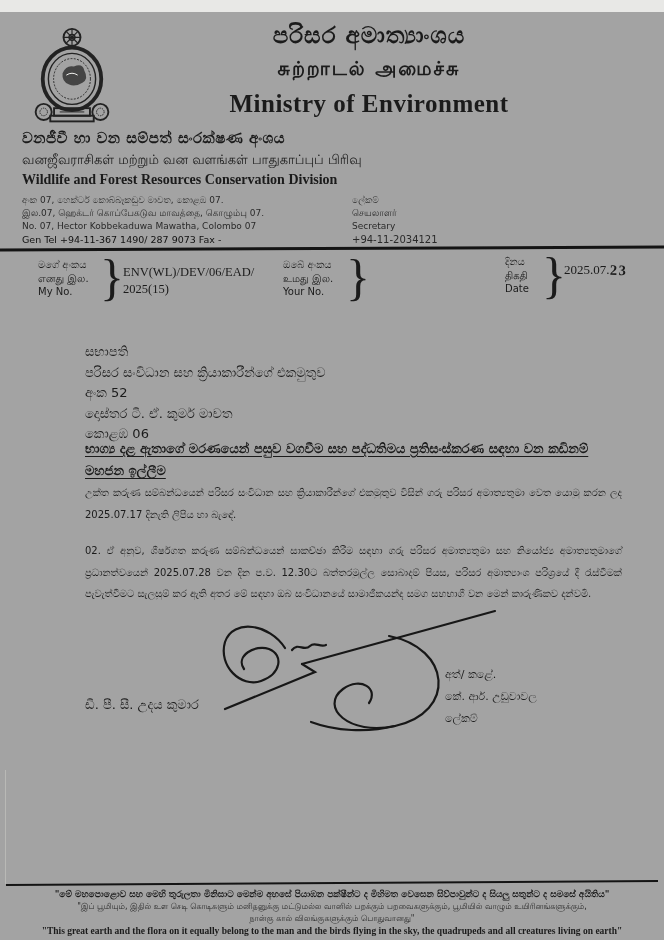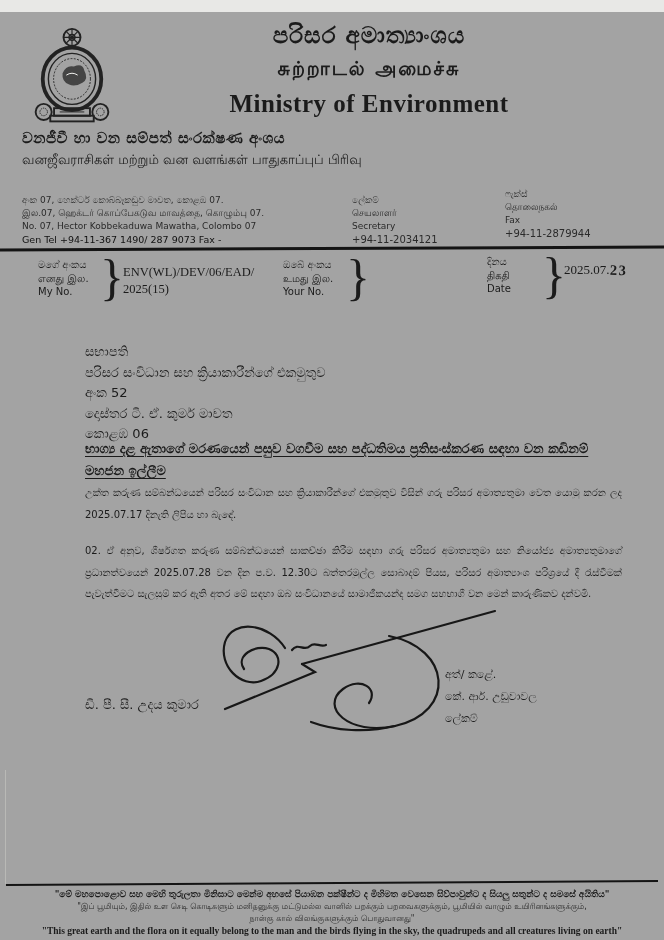--- a/index.html
+++ b/index.html
@@ -88,42 +88,37 @@
 
   <div class="abs title-block">
     <div class="t-si">පරිසර අමාත්‍යාංශය</div>
     <div class="t-ta">சுற்றாடல் அமைச்சு</div>
     <div class="t-en serif">Ministry of Environment</div>
   </div>
 
   <div class="abs division">
     <div class="d-si">වනජීවී හා වන සම්පත් සංරක්ෂණ අංශය</div>
     <div class="d-ta">வனஜீவராசிகள் மற்றும் வன வளங்கள் பாதுகாப்புப் பிரிவு</div>
+    <div class="d-en serif">Wildlife and Forest Resources Conservation Division</div>
   </div>
 
   <div class="abs small-col addr">
     <div>අංක 07, හෙක්ටර් කොබ්බෑකඩුව මාවත, කොළඹ 07.</div>
     <div>இல.07, ஹெக்டர் கொப்பேகடுவ மாவத்தை, கொழும்பு 07.</div>
     <div>No. 07, Hector Kobbekaduwa Mawatha, Colombo 07</div>
     <div class="tel">Gen Tel +94-11-367 1490/ 287 9073    Fax -</div>
   </div>
 
   <div class="abs small-col sec-col">
     <div>ලේකම්</div>
     <div>செயலாளர்</div>
     <div>Secretary</div>
     <div class="phone">+94-11-2034121</div>
   </div>
 
-  <div class="abs small-col fax-col">
-    <div>ෆැක්ස්</div>
-    <div>தொலைநகல்</div>
-    <div>Fax</div>
-    <div class="phone">+94-11-2879944</div>
-  </div>
 
   <div class="abs hline sep1"></div>
 
   <div class="abs ref-label" style="left:38px;top:246px;">
     <div>මගේ අංකය</div>
     <div>எனது இல.</div>
     <div>My No.</div>
   </div>
   <div class="abs brace" style="left:100px;top:240px;">}</div>
   <div class="abs ref-val serif" style="left:123px;top:252px;">
@@ -131,21 +126,21 @@
     <div>2025(15)</div>
   </div>
 
   <div class="abs ref-label" style="left:283px;top:246px;">
     <div>ඔබේ අංකය</div>
     <div>உமது இல.</div>
     <div>Your No.</div>
   </div>
   <div class="abs brace" style="left:346px;top:240px;">}</div>
 
-  <div class="abs ref-label" style="left:487px;top:243px;">
+  <div class="abs ref-label" style="left:505px;top:243px;">
     <div>දිනය</div>
     <div>திகதி</div>
     <div>Date</div>
   </div>
   <div class="abs brace" style="left:542px;top:238px;">}</div>
   <div class="abs date-val serif" style="left:564px;top:249px;">
     <span>2025.07.</span><span class="handwritten">23</span>
   </div>
 
   <div class="abs recipient">

